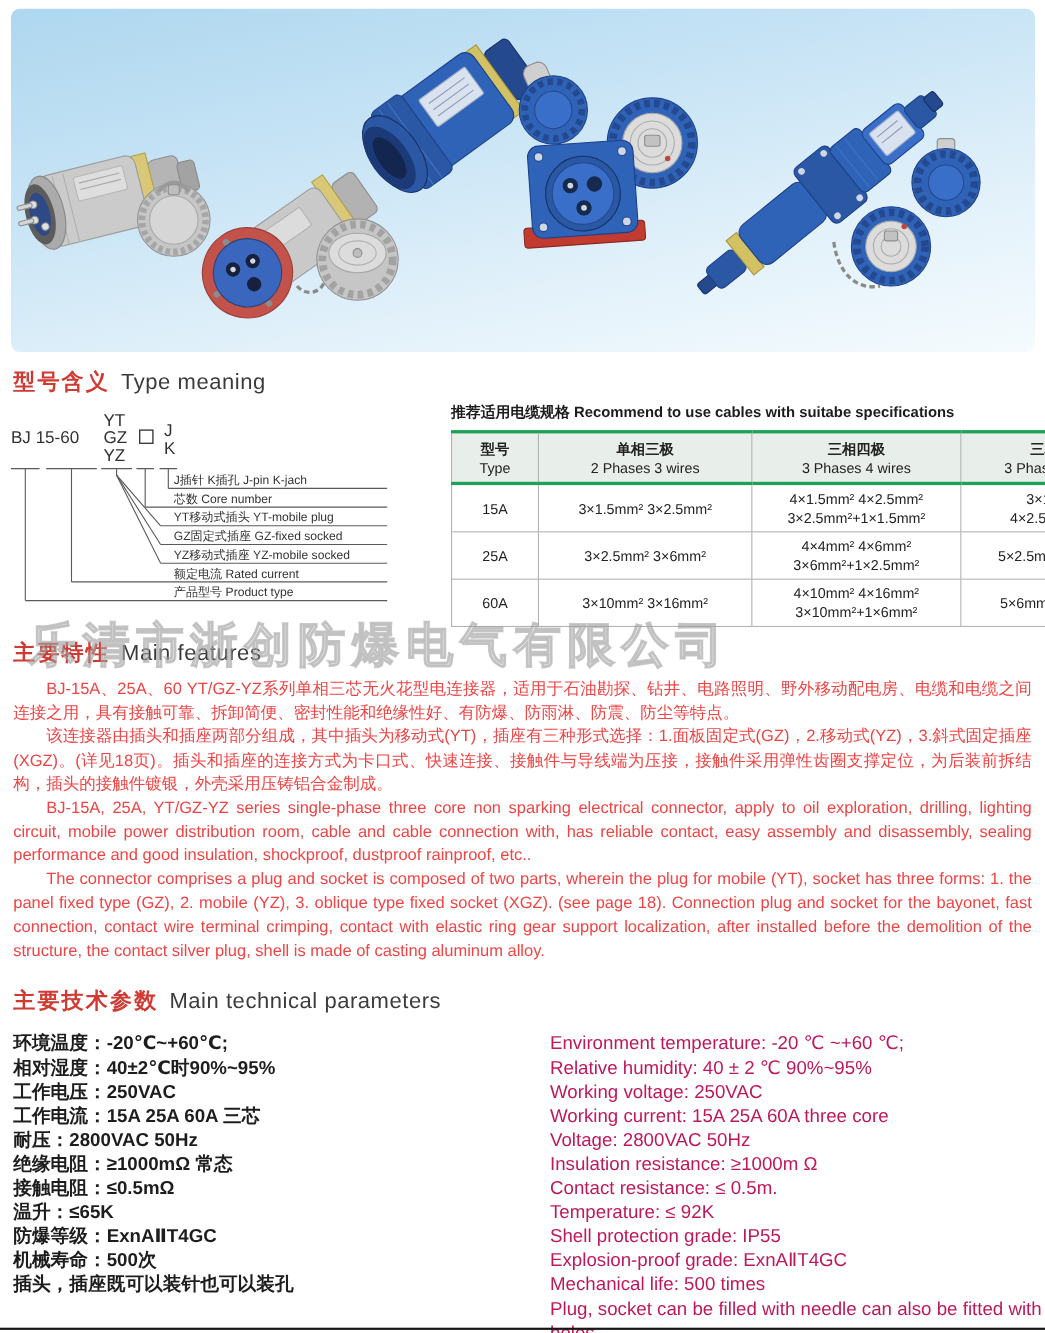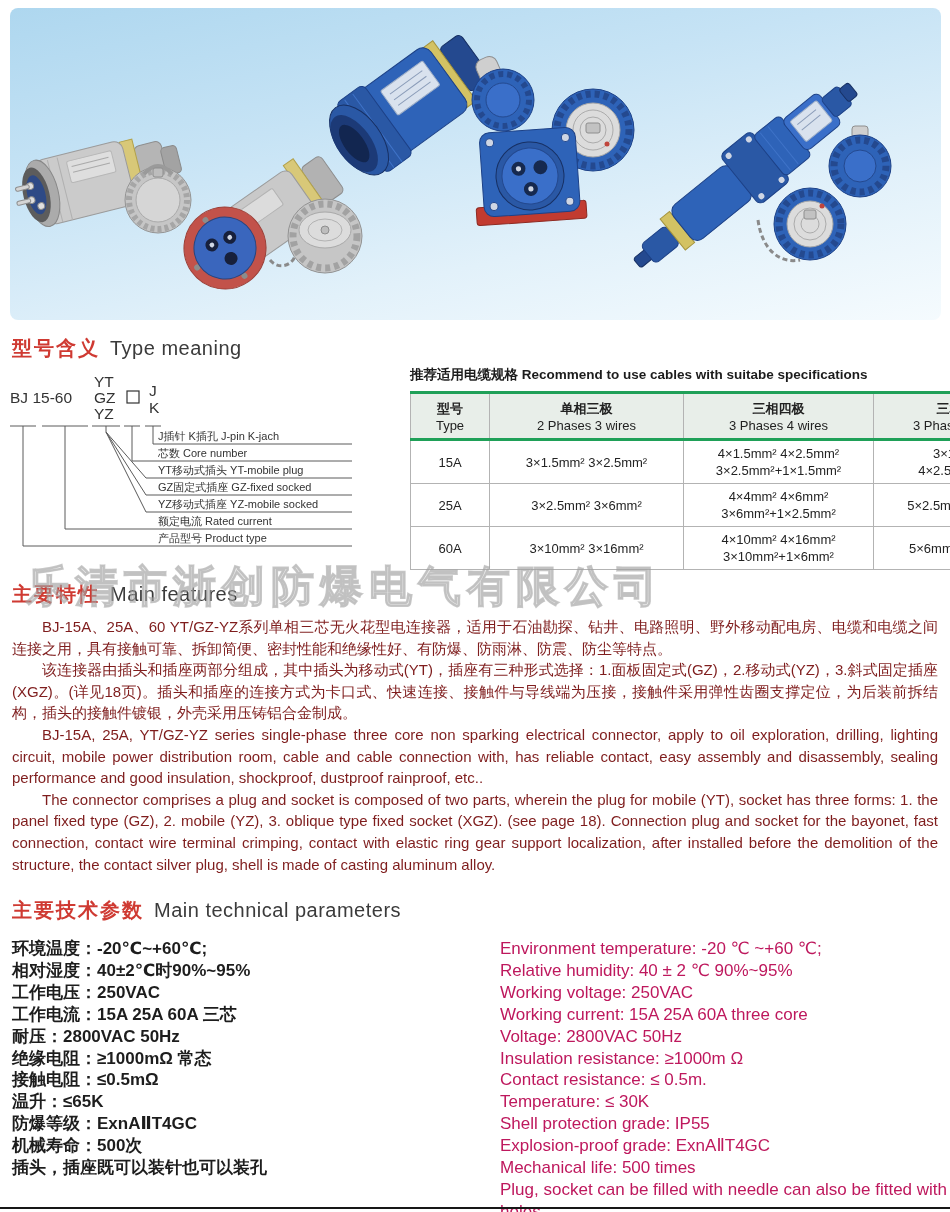--- a/index.html
+++ b/index.html
@@ -37,21 +37,21 @@
   td{font-size:13px;color:#232323;text-align:center;padding:3px 2px;height:36px;line-height:17px;}
   .c-type{width:52px;} .c-p2{width:167px;} .c-p4{width:163px;} .c-p5{width:151px;}
 
   
   #wm{left:26px;top:558px;z-index:6;white-space:nowrap;pointer-events:none;
       font-size:43px;font-weight:bold;letter-spacing:6px;
       color:rgba(178,178,178,0.26);-webkit-text-stroke:1.2px rgba(158,158,158,0.55);}
 
   
   #features-text{left:12px;top:616px;width:926px;}
-  .para{margin:0;text-indent:2em;font-size:15px;line-height:21.6px;color:#7f1d1d;text-align:justify;}
+  .para{margin:0;text-indent:2em;font-size:15px;line-height:21.6px;color:#ef4444;text-align:justify;}
 
   
   .tcol{top:938px;}
   #tech-cn{left:12px;width:470px;}
   #tech-en{left:500px;width:448px;}
   .tl{font-size:17px;line-height:21.9px;}
   #tech-cn .tl{font-weight:600;color:#1d1d1d;}
   #tech-en .tl{font-weight:400;color:#be185d;}
 
   #bottom-rule{left:0;top:1207px;width:950px;height:2px;background:#171717;}
@@ -355,20 +355,20 @@
 </div>
 
 <div id="tech-en" class="abs tcol">
   <div class="tl">Environment temperature: -20 ℃ ~+60 ℃;</div>
   <div class="tl">Relative humidity: 40 ± 2 ℃  90%~95%</div>
   <div class="tl">Working voltage: 250VAC</div>
   <div class="tl">Working current: 15A 25A 60A three core</div>
   <div class="tl">Voltage: 2800VAC  50Hz</div>
   <div class="tl">Insulation resistance: ≥1000m Ω</div>
   <div class="tl">Contact resistance: ≤ 0.5m.</div>
-  <div class="tl">Temperature: ≤ 30K</div>
+  <div class="tl">Temperature: ≤ 92K</div>
   <div class="tl">Shell protection grade: IP55</div>
   <div class="tl">Explosion-proof grade: ExnAⅡT4GC</div>
   <div class="tl">Mechanical life: 500 times</div>
   <div class="tl">Plug, socket can be filled with needle can also be fitted with holes</div>
 </div>
 
 <div id="bottom-rule" class="abs"></div>
 
 </body></html>

